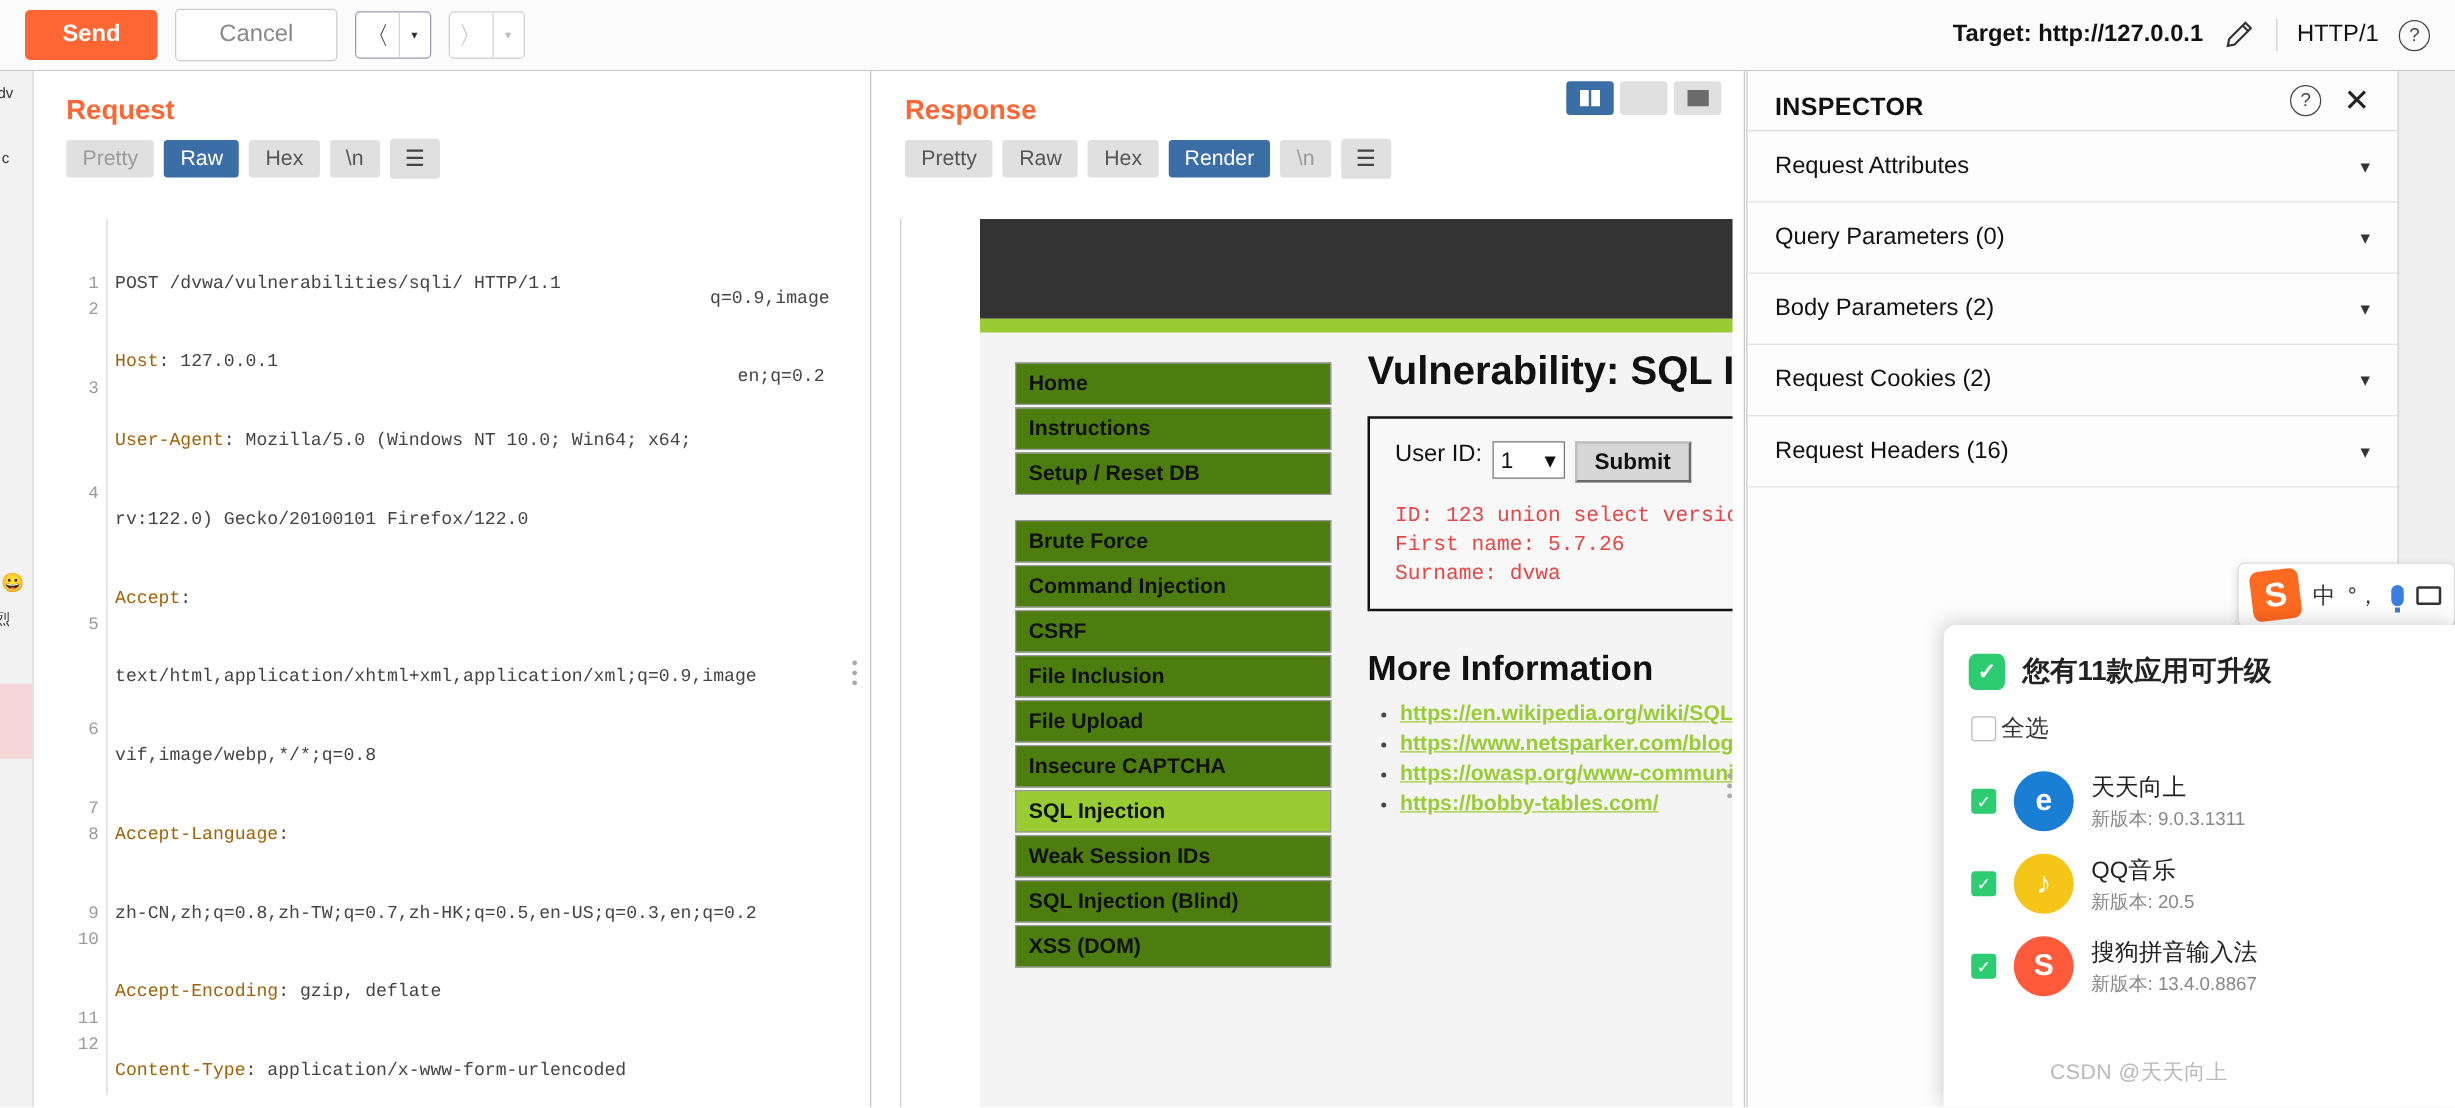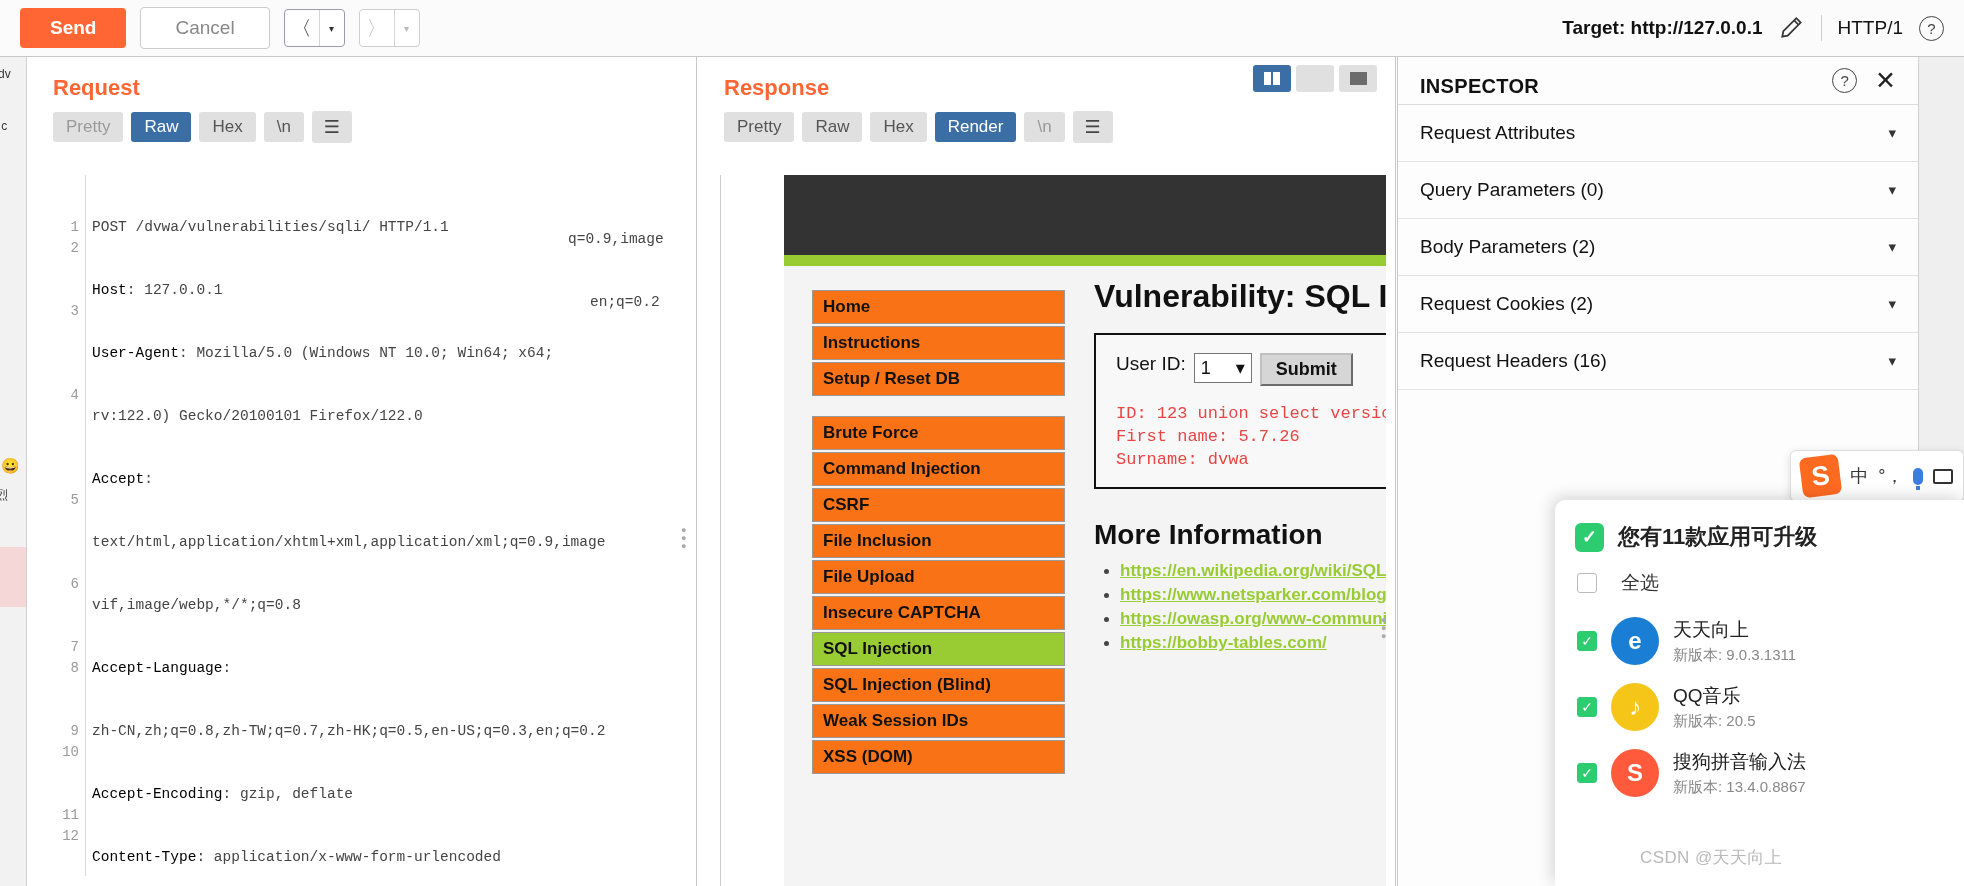--- a/index.html
+++ b/index.html
@@ -102,21 +102,21 @@
     position:absolute; left:0; top:0; width:26px; text-align:right;
     color:#9a9a9a; font-family:"Liberation Mono", monospace;
     font-size:14px; line-height:21px;
   }
   .gutter div { height:21px; }
   #req-lines {
     position:absolute; left:32px; top:0; right:0;
     border-left:1px solid #d8d8d8; padding-left:6px;
   }
   .ln { height:21px; }
-  .hdr-name { color:#000000; }
+  .hdr-name { color:#a16207; }
   .hdr-val  { color:#444; }
   .resize-dots {
     position:absolute; right:2px; top:50%; width:5px; height:26px;
     color:#aaa; font-size:9px; line-height:8px; text-align:center;
   }
 
   
   #view-modes {
     position:absolute; right:18px; top:8px; display:flex; gap:5px;
   }
@@ -140,21 +140,21 @@
     position:absolute; left:63px; top:0; width:700px; height:711px;
     background:#f4f4f4; overflow:hidden;
   }
   #dvwa-header { height:80px; background:#333333; }
   #dvwa-green  { height:11px; background:#9c3; }
   #dvwa-body   { position:relative; height:620px; }
   #dvwa-nav {
     position:absolute; left:28px; top:24px; width:253px;
   }
   .nav-item {
-    background:#f97316; border:1px solid #9a9a9a; color:#111;
+    background:#4d7c0f; border:1px solid #9a9a9a; color:#111;
     font-size:17px; font-weight:bold; padding:6px 10px; margin-bottom:2px;
     font-family:"Liberation Sans", sans-serif; cursor:pointer;
   }
   .nav-item.active { background:#9c3; color:#111; }
   .nav-gap { height:18px; }
   #dvwa-content {
     position:absolute; left:310px; top:12px; width:390px;
   }
   #vuln-title {
     font-size:32px; font-weight:bold; color:#111; white-space:nowrap;
@@ -243,21 +243,21 @@
     box-shadow:-3px -3px 16px rgba(0,0,0,.16);
     overflow:hidden;
   }
   #popup-head { display:flex; align-items:center; gap:14px; padding:22px 20px 8px 20px; }
   #popup-check {
     width:29px; height:29px; background:#2ecc71; border-radius:6px;
     display:flex; align-items:center; justify-content:center;
     color:#fff; font-size:18px; font-weight:bold;
   }
   #popup-title { font-size:22px; font-weight:bold; color:#222; }
-  #select-all-row { display:flex; align-items:center; gap:24px; padding:10px 20px 12px 22px; }
+  #select-all-row { display:flex; align-items:center; gap:4px; padding:10px 20px 12px 22px; }
   .cbox {
     width:20px; height:20px; border:1.6px solid #bbb; border-radius:3px; background:#fff;
   }
   .cbox.checked {
     background:#2ecc71; border-color:#2ecc71; color:#fff; font-size:14px;
     display:flex; align-items:center; justify-content:center;
   }
   #select-all-label { font-size:19px; color:#333; }
   .app-row { display:flex; align-items:center; gap:14px; padding:9px 20px 9px 22px; }
   .app-icon {
@@ -410,22 +410,22 @@
           <div class="nav-item">Instructions</div>
           <div class="nav-item">Setup / Reset DB</div>
           <div class="nav-gap"></div>
           <div class="nav-item">Brute Force</div>
           <div class="nav-item">Command Injection</div>
           <div class="nav-item">CSRF</div>
           <div class="nav-item">File Inclusion</div>
           <div class="nav-item">File Upload</div>
           <div class="nav-item">Insecure CAPTCHA</div>
           <div class="nav-item active">SQL Injection</div>
+          <div class="nav-item">Weak Session IDs</div>
           <div class="nav-item">SQL Injection (Blind)</div>
-          <div class="nav-item">Weak Session IDs</div>
           <div class="nav-item">XSS (DOM)</div>
         </div>
 
         <div id="dvwa-content">
           <div id="vuln-title">Vulnerability: SQL Injection</div>
           <div id="vuln-box">
             <div class="form-row">
               <span class="form-label">User ID:</span>
               <span class="sel">
                 <span>1</span>

